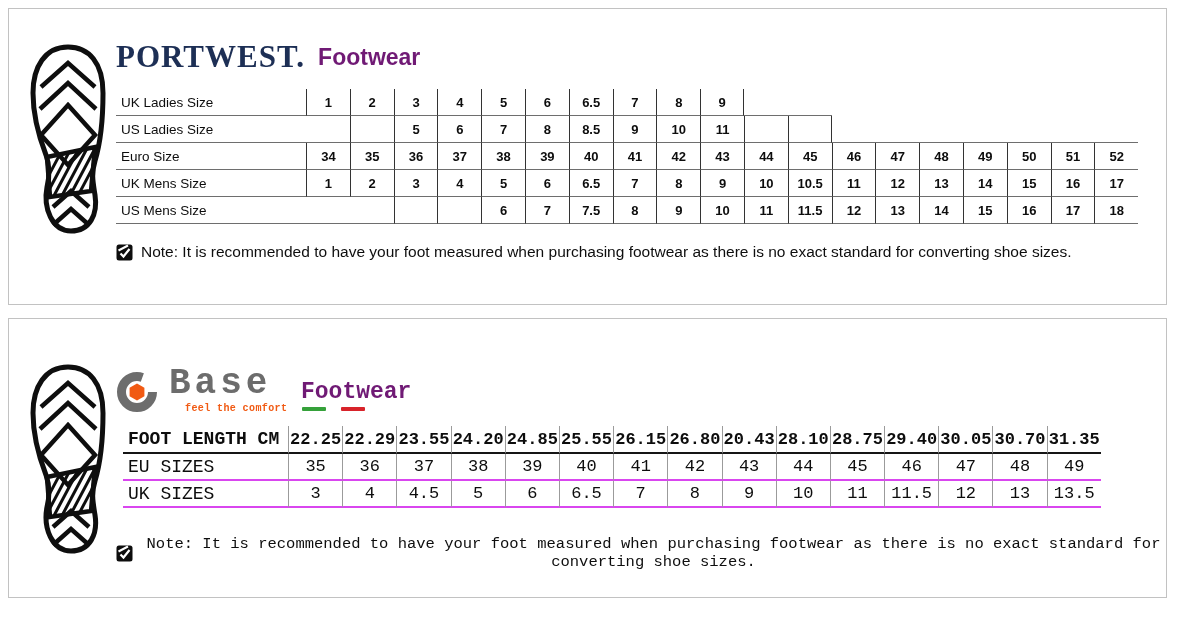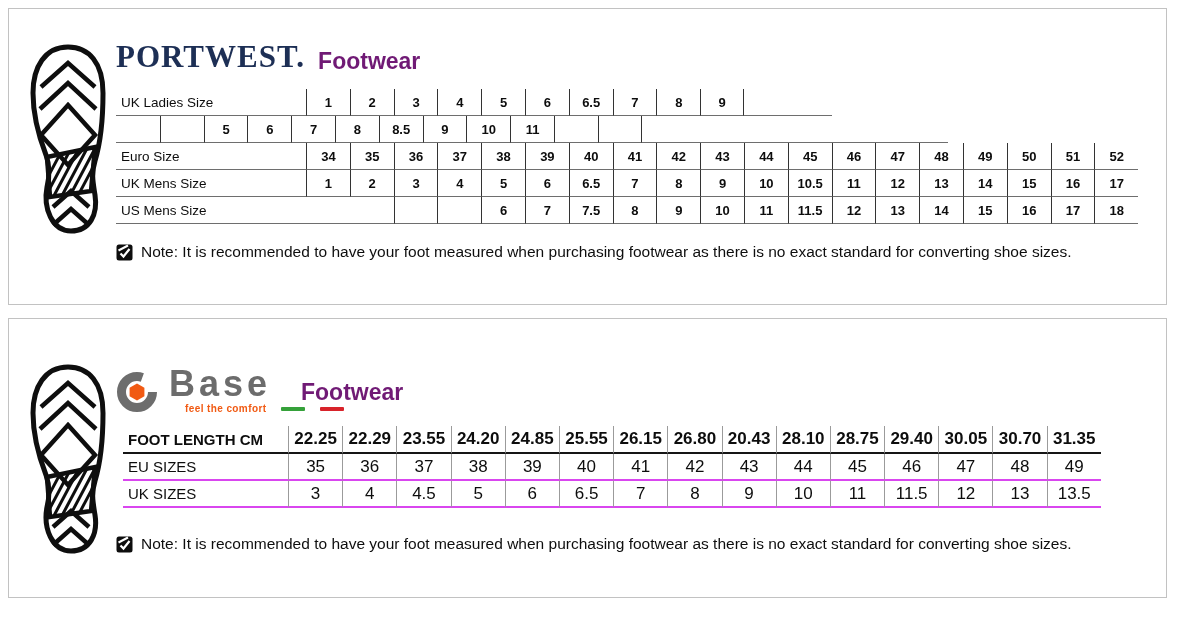--- a/index.html
+++ b/index.html
@@ -6,28 +6,28 @@
   body{
     width:1177px;height:625px;background:#ffffff;position:relative;
     font-family:"Liberation Sans",sans-serif;color:#0d0d0d;
     -webkit-font-smoothing:antialiased;
   }
   .panel{
     position:absolute;left:8px;width:1159px;background:#fff;
     border:1px solid #c2c2c2;box-sizing:border-box;
   }
   #panel1{top:8px;height:297px;}
-  #panel2{top:318px;height:280px;}
+  #panel2{top:318px;height:280px;font-family:Liberation Mono, monospace;}
 
   .sole{position:absolute;left:16px;}
   #panel1 .sole{top:34px;}
   #panel2 .sole{top:44px;}
 
   
-  .brand-row{position:absolute;left:107px;top:30px;display:flex;align-items:flex-end;}
+  .brand-row{position:absolute;left:107px;top:30px;display:flex;align-items:center;}
   .pw-brand{
     font-family:"Liberation Serif",serif;font-weight:bold;font-size:31px;
     color:#1d2f55;letter-spacing:1px;
   }
   .fw-title{font-weight:bold;font-size:23px;color:#701a75;margin-left:13px;}
 
   
   .base-logo{position:absolute;left:105px;top:48px;display:flex;}
   .base-word-col{margin-left:7px;}
   .base-word{
@@ -49,21 +49,21 @@
   .trow > div{box-sizing:border-box;height:100%;display:flex;align-items:center;}
   .tlabel{justify-content:flex-start;padding-left:5px;}
   .tcell{justify-content:center;}
 
   .pw .tlabel{width:190px;font-size:13.5px;}
   .pw .tcell{width:43.8px;font-size:13px;font-weight:bold;}
   .pw .tcell.boxed{border-left:1px solid #333333;}
   .pw .tcell.closer{border-right:1px solid #333333;}
   .pw .rule{border-bottom:1px solid #6e6e6e;}
 
-  .bs .tlabel{width:165px;font-size:15px;}
+  .bs .tlabel{width:165px;font-size:18px;}
   .bs .tcell{width:54.2px;font-size:17px;}
   .bs .tcell.boxed{border-left:1px solid #9b9b9b;}
   .bs .rule{border-bottom:2px solid #d946ef;}
   .bs .hdr .tlabel, .bs .hdr .tcell{font-weight:bold;}
   .bs .hdr .rule{border-bottom:2px solid #151515;}
   .bs .trow.hdr{height:28px;}
 
   
   .note{position:absolute;left:107px;display:flex;align-items:center;gap:8px;
         font-size:15.5px;color:#0e0e0e;text-align:center;}
@@ -121,20 +121,21 @@
         <div class="tcell rule"></div>
         <div class="tcell"></div>
         <div class="tcell"></div>
         <div class="tcell"></div>
         <div class="tcell"></div>
         <div class="tcell"></div>
         <div class="tcell"></div>
         <div class="tcell"></div>
       </div>
       <div class="trow">
+        <div class="tlabel rule">US Ladies Size</div>
         <div class="tcell rule"></div>
         <div class="tcell boxed rule"></div>
         <div class="tcell boxed rule">5</div>
         <div class="tcell boxed rule">6</div>
         <div class="tcell boxed rule">7</div>
         <div class="tcell boxed rule">8</div>
         <div class="tcell boxed rule">8.5</div>
         <div class="tcell boxed rule">9</div>
         <div class="tcell boxed rule">10</div>
         <div class="tcell boxed rule">11</div>

